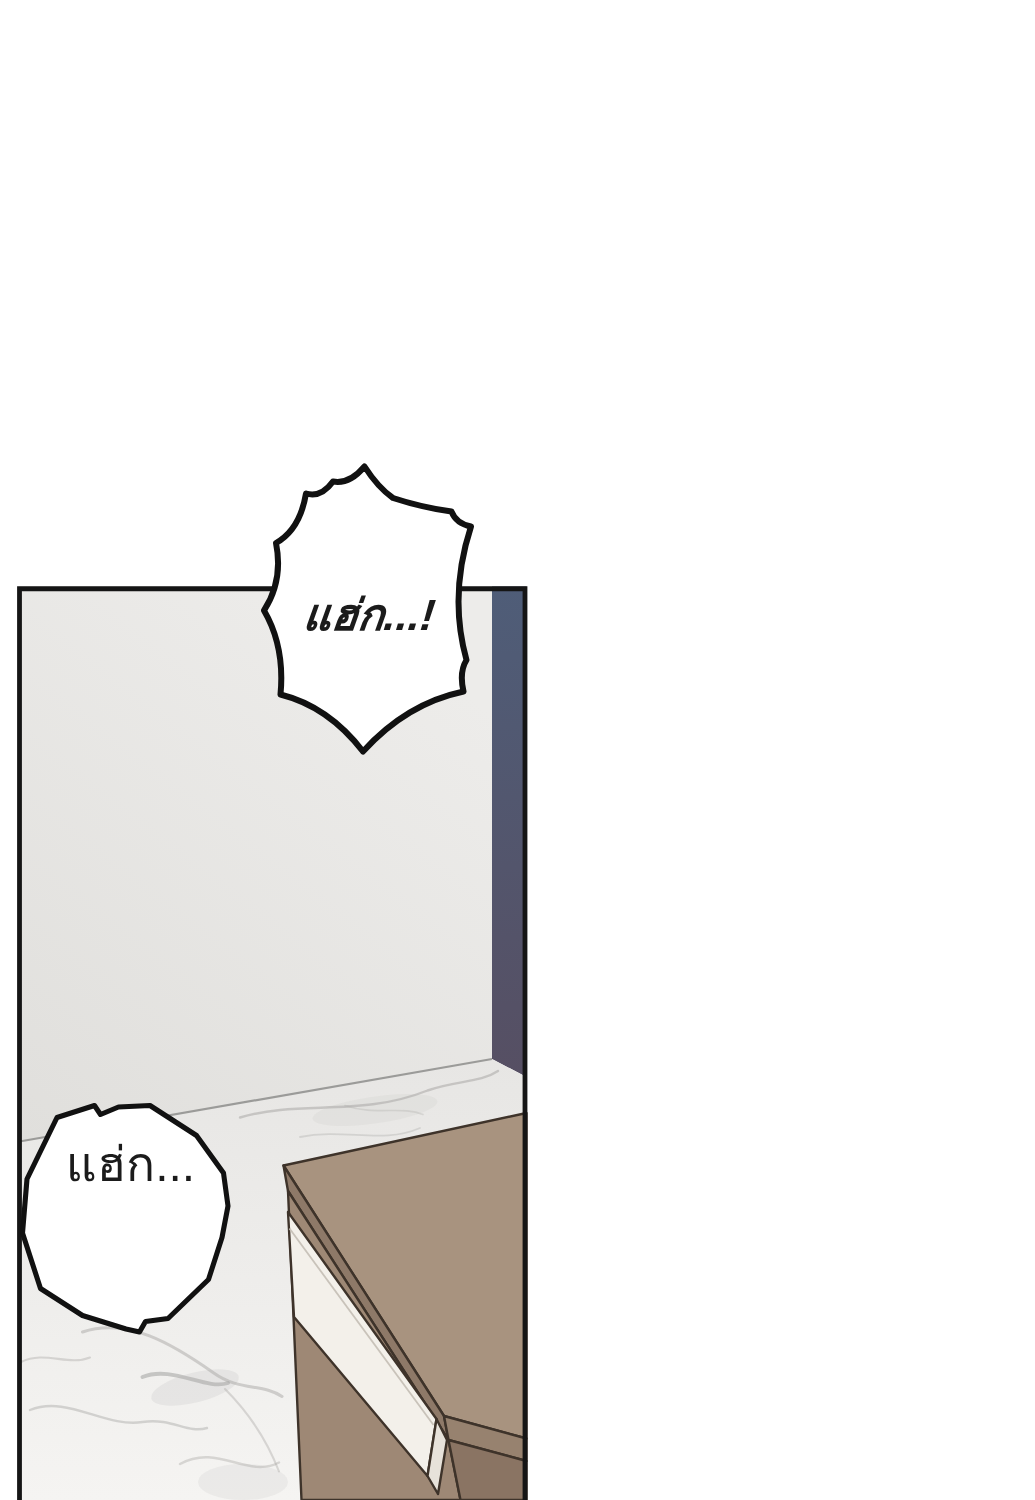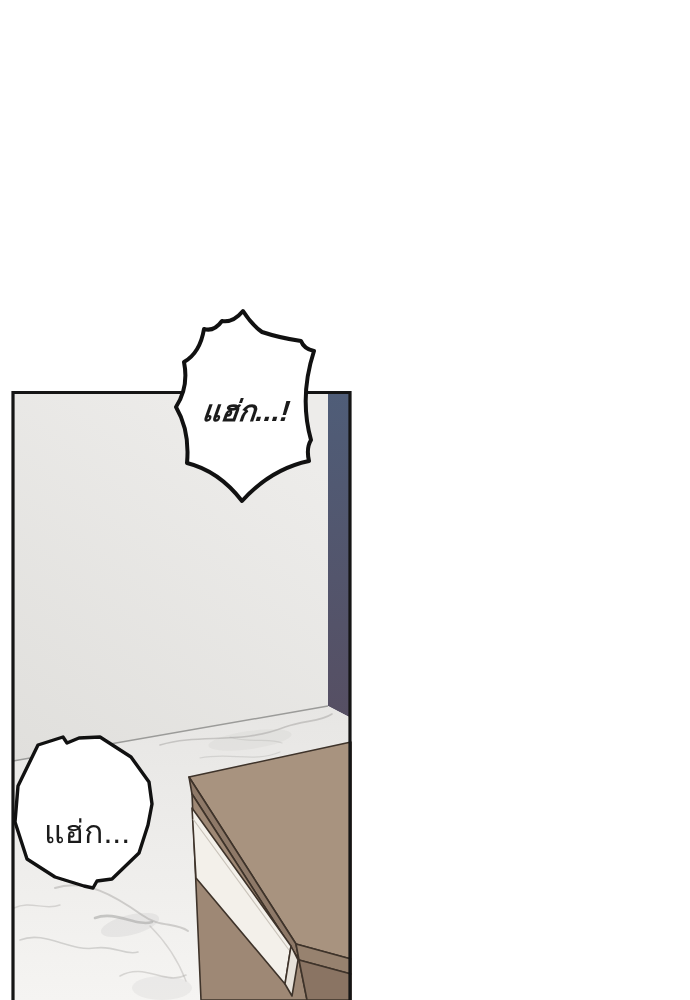--- a/index.html
+++ b/index.html
@@ -18,21 +18,21 @@
     text-align:center;
     white-space:nowrap;
     line-height:1.1;
   }
   .bubble-text--burst{
     left:178px;top:386px;width:136px;height:52px;
     font-size:29px;font-weight:bold;font-style:italic;
     transform:skewX(-6deg);
   }
   .bubble-text--round{
-    left:20px;top:808px;width:134px;height:50px;
+    left:20px;top:752px;width:134px;height:50px;
     font-size:32px;font-weight:500;text-align:right;
   }
 </style>
 </head>
 <body>
 
 <div class="stage">
 
   <svg class="scene-svg" viewBox="0 0 690 1000">
     <defs>

